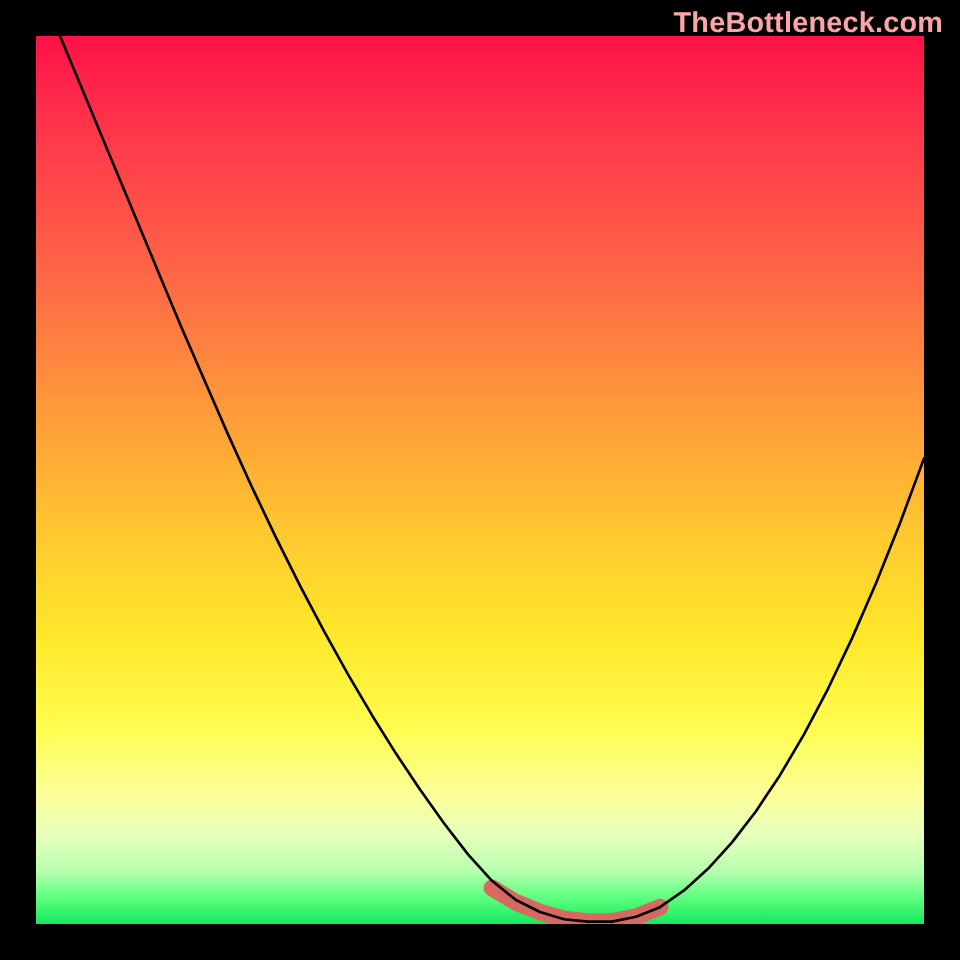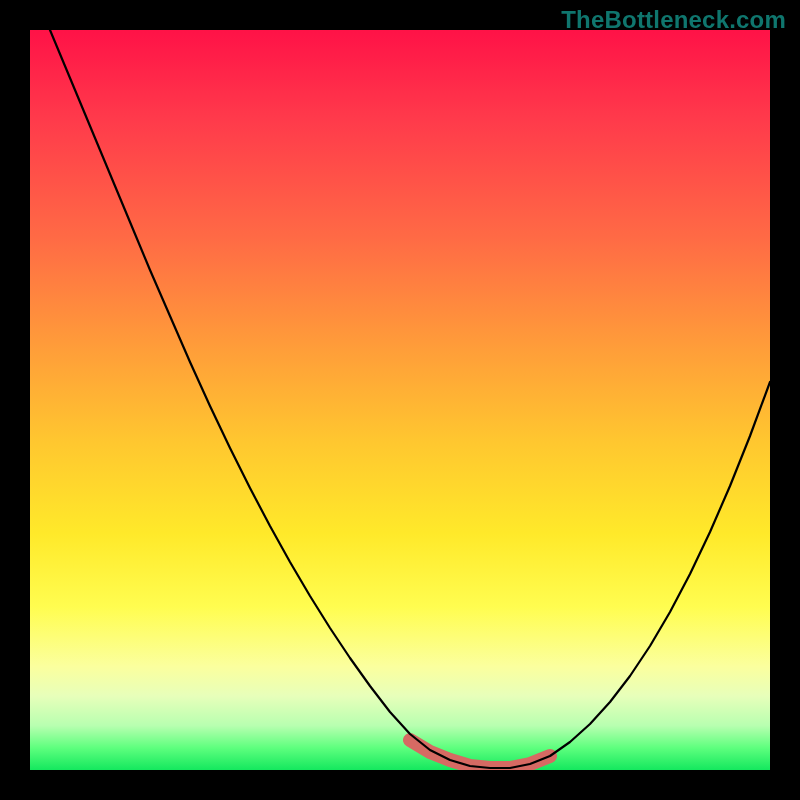--- a/index.html
+++ b/index.html
@@ -14,21 +14,21 @@
   .frame {
     position: relative;
     width: 800px;
     height: 800px;
     background: #000;
   }
   .watermark {
     position: absolute;
     top: 6px;
     right: 14px;
-    color: #0f766e;
+    color: #fca5a5;
     font-size: 24px;
     font-weight: 600;
     letter-spacing: 0.2px;
     z-index: 20;
     user-select: none;
   }
   .plot {
     position: absolute;
     left: 30px;
     top: 30px;

